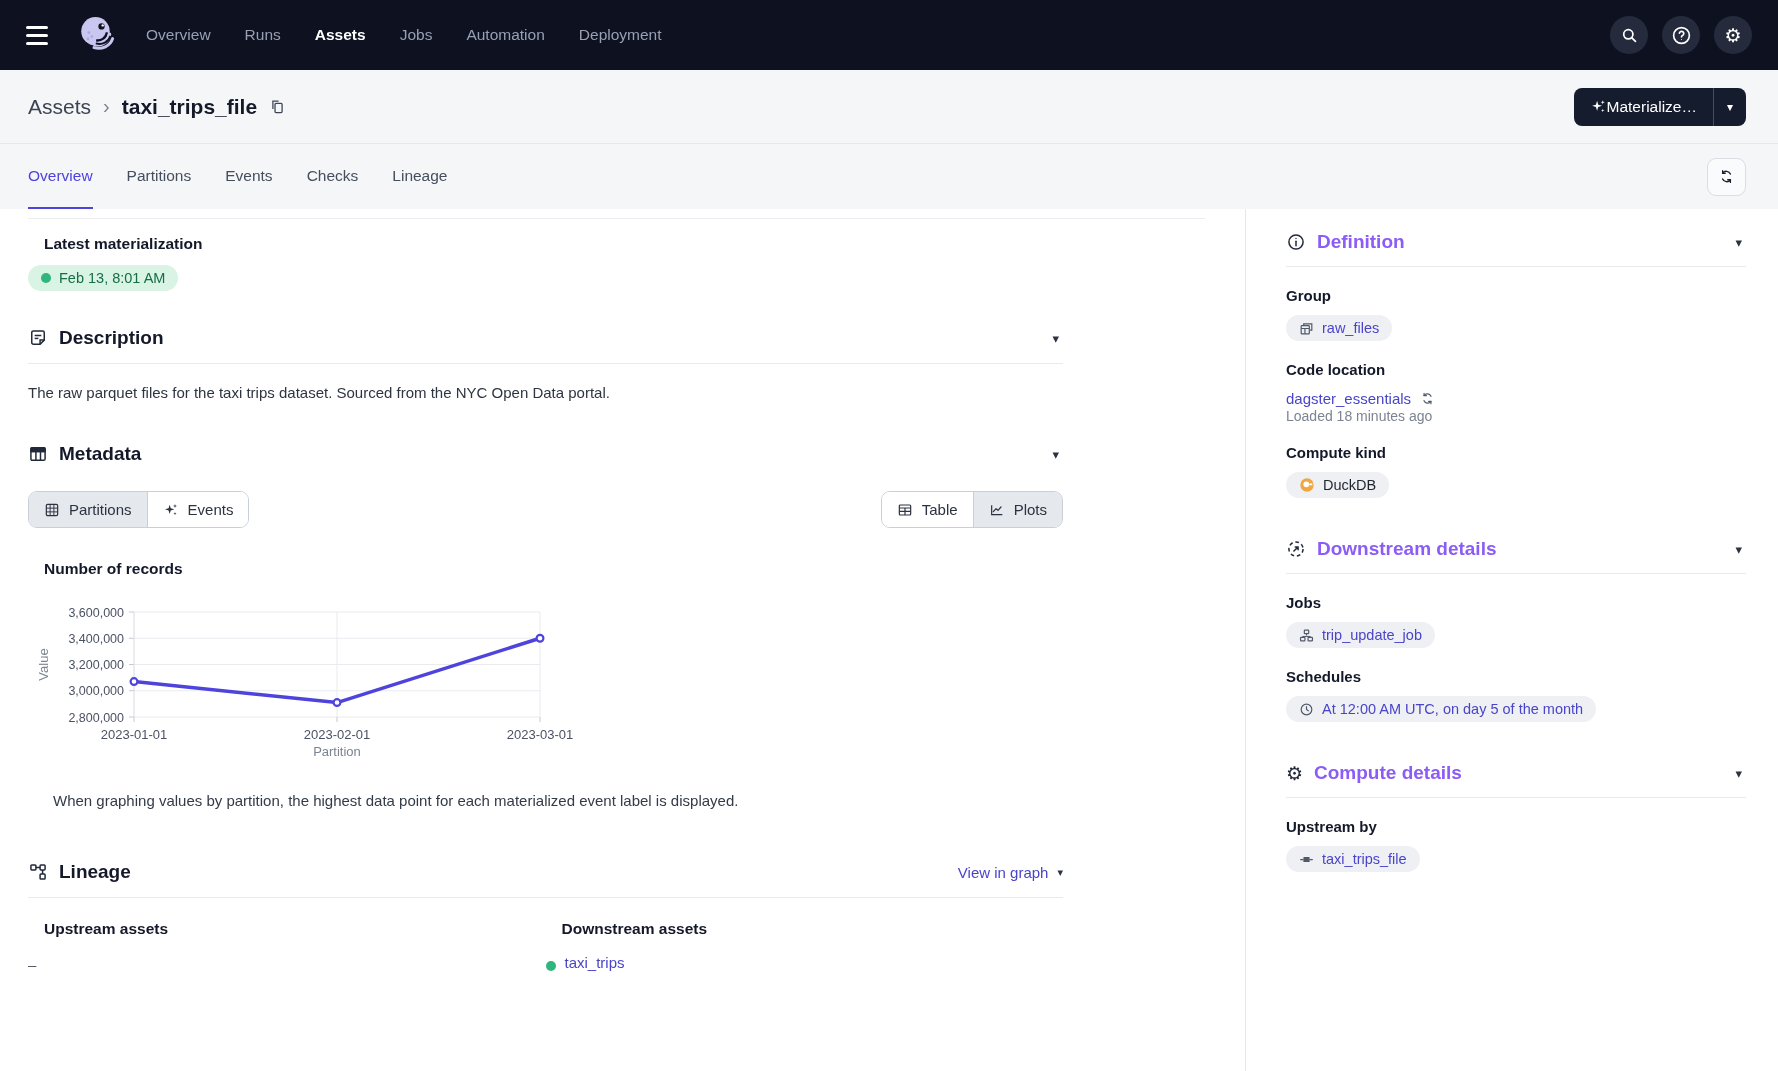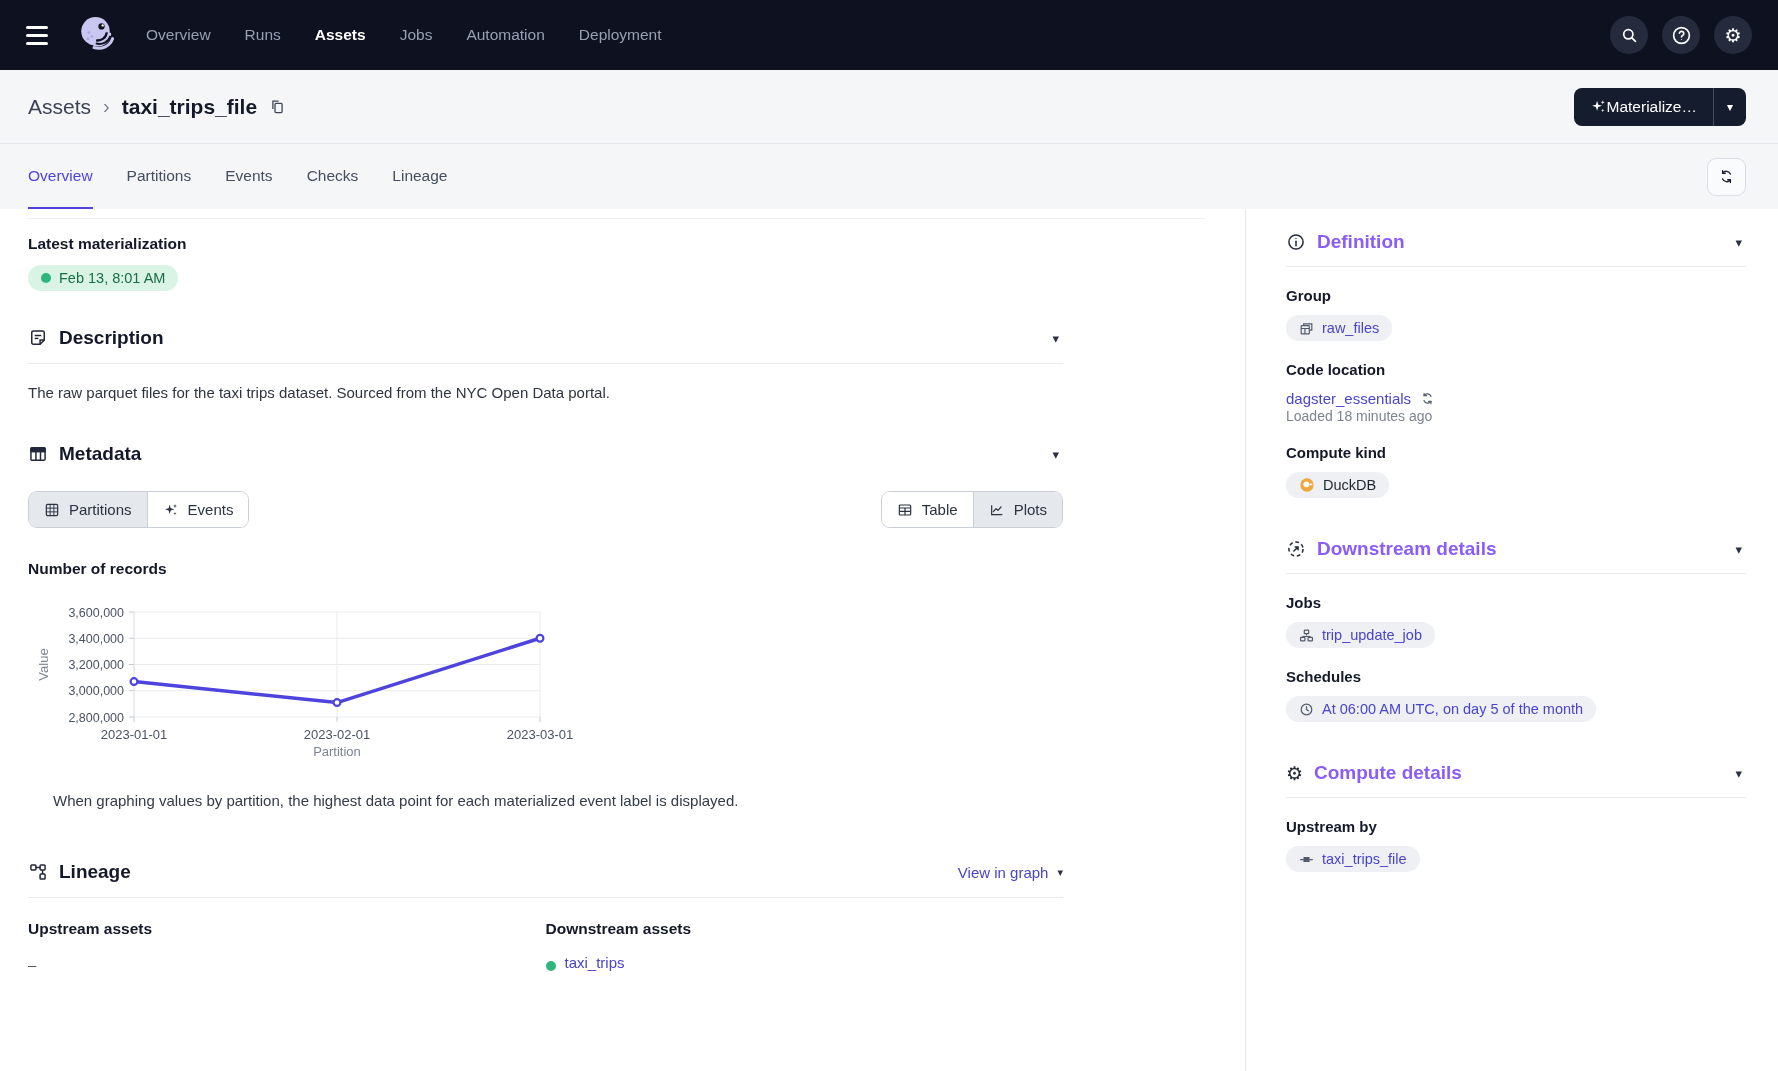--- a/index.html
+++ b/index.html
@@ -36,21 +36,21 @@
   .tab.active { color:#4F43DD; border-bottom-color:#4F43DD; }
   .tab-spacer { flex:1; }
   .refresh-btn { align-self:center; width:39px; height:38px; border-radius:9px; border:1px solid #D9DDE4; background:#FAFBFC; cursor:pointer; display:flex; align-items:center; justify-content:center; color:#1B2130; }
 
   
   .content { flex:1; display:flex; min-height:0; }
   .main-col { width:1246px; flex-shrink:0; border-right:1px solid #E4E7EB; padding:0 40px 0 28px; overflow:hidden; }
   .top-rule { border-top:1px solid #EBEDF0; margin-top:9px; }
   .m-inner { width:1035px; }
 
-  h3.sub { font-size:15.5px; font-weight:700; color:#14192A; }
+  h3.sub { font-size:15.5px; font-weight:700; color:#14192A;margin-left:16px; }
   .green-pill { display:inline-flex; align-items:center; gap:8px; background:#D9F3E5; border-radius:14px; padding:5px 13px; font-size:14.5px; color:#166E45; margin-top:12px; cursor:pointer; }
   .dot { width:10px; height:10px; border-radius:50%; background:#2FB67C; display:inline-block; }
 
   .sec-head { display:flex; align-items:center; gap:11px; }
   .sec-head .ttl { font-size:19px; font-weight:700; color:#14192A; }
   .sec-head .sp { flex:1; }
   .chev { background:none; border:none; cursor:pointer; color:#2B3240; font-size:13px; line-height:1; padding:4px; }
   .rule { border-top:1px solid #E8EAEE; margin:14px 0 0; }
   .desc-text { margin-top:20px; font-size:15px; color:#2E3540; }
 
@@ -437,21 +437,21 @@
       </span>
 
       <div class="fld-label">Schedules</div>
       <span class="pill">
         <span>
           <svg width="15" height="15" viewBox="0 0 24 24" fill="none" stroke="#515A6A" stroke-width="1.9">
             <circle cx="12" cy="12" r="8.5"></circle>
             <path d="M12 7.5V12l3 2" stroke-linecap="round"></path>
           </svg>
         </span>
-        <span>At 06:00 AM UTC, on day 5 of the month</span>
+        <span>At 12:00 AM UTC, on day 5 of the month</span>
       </span>
 
       <div class="side-sec-head side-gap">
         <span class="gear-glyph" style="color:#22293A;">⚙</span>
         <span class="ttl">Compute details</span>
         <span class="sp"></span>
         <button class="chev">▾</button>
       </div>
       <div class="side-rule"></div>
 

